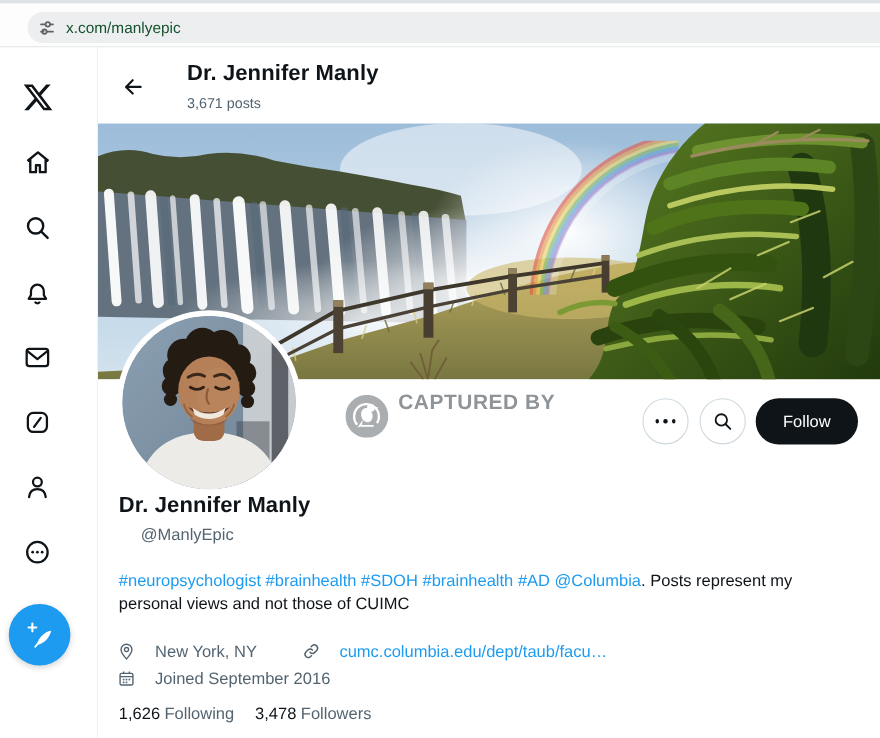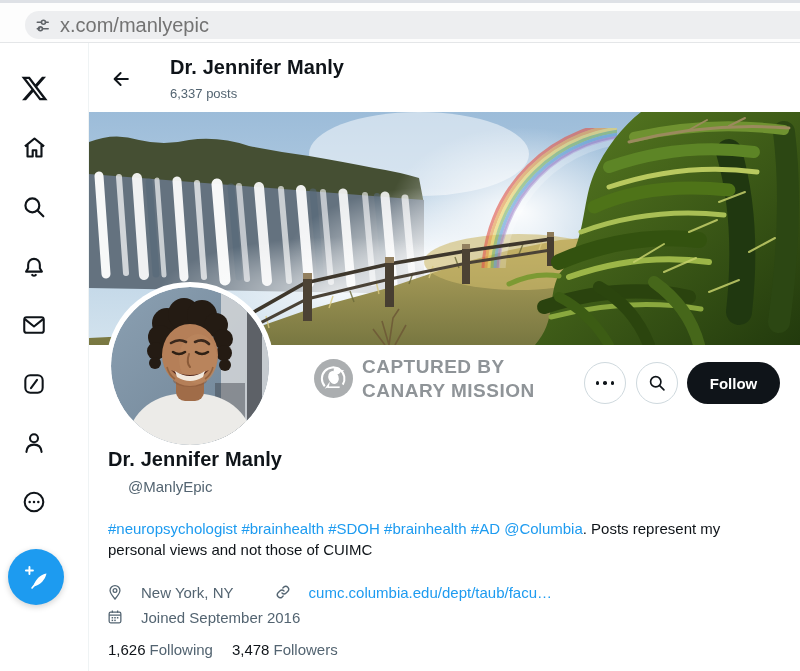--- a/index.html
+++ b/index.html
@@ -4,21 +4,21 @@
 <style>
   html,body{margin:0;padding:0;background:#fff;}
   .stage{position:relative;width:800px;height:671px;background:#fff;overflow:hidden;
          font-family:"Liberation Sans",sans-serif;color:#0f1419;}
   
   .browser-bar{position:absolute;left:0;top:0;width:800px;height:43px;background:#fdfdfd;
                border-top:3px solid #dee1e6;border-bottom:1px solid #e4e6e8;box-sizing:border-box;}
   .address-pill{position:absolute;left:25px;top:8px;width:790px;height:28px;background:#edeef0;
                 border-radius:14px;display:flex;align-items:center;}
   .address-pill .tune{margin-left:9px;display:flex;align-items:center;}
-  .url-text{margin-left:9px;font-size:20px;color:#737373;}
+  .url-text{margin-left:9px;font-size:14px;color:#14532d;}
   
   .sidebar-item{position:absolute;left:20px;width:28px;height:28px;display:flex;
                 align-items:center;justify-content:center;cursor:pointer;}
   .compose-btn{position:absolute;left:8px;top:549px;width:56px;height:56px;border-radius:50%;
                background:var(--accent,#1d9bf0);display:flex;align-items:center;justify-content:center;
                box-shadow:0 2px 6px rgba(0,0,0,.18);cursor:pointer;border:none;}
   .col-border{position:absolute;left:88px;top:43px;width:1px;height:628px;background:#eff3f4;}
   
   .back-btn{position:absolute;left:104px;top:62px;width:34px;height:34px;border-radius:50%;
             display:flex;align-items:center;justify-content:center;background:transparent;border:none;cursor:pointer;}
@@ -32,21 +32,21 @@
   
   .wm-logo{position:absolute;left:314px;top:359px;width:39px;height:39px;}
   .wm-text{position:absolute;left:362px;top:355px;font-size:19px;line-height:24px;font-weight:700;
            color:#8f9498;letter-spacing:.5px;white-space:nowrap;}
   
   .round-btn{position:absolute;top:362px;width:42px;height:42px;border-radius:50%;background:#fff;
              border:1px solid #cfd9de;box-sizing:border-box;display:flex;align-items:center;justify-content:center;cursor:pointer;}
   .btn-more{left:584px;}
   .btn-search{left:636px;}
   .follow-btn{position:absolute;left:687px;top:362px;width:93px;height:42px;border-radius:21px;
-              background:var(--follow-bg,#0f1419);color:#fff;font-size:15px;font-weight:700;border:none;
+              background:var(--follow-bg,#0f1419);color:#fff;font-size:15px;font-weight:400;border:none;
               font-family:"Liberation Sans",sans-serif;cursor:pointer;}
   .dots{display:flex;gap:4px;}
   .dots i{width:3.6px;height:3.6px;border-radius:50%;background:#0f1419;}
   
   .p-name{position:absolute;left:108px;top:448px;font-size:20px;font-weight:700;letter-spacing:.1px;}
   .p-handle{position:absolute;left:108px;top:478px;font-size:15px;color:var(--text-secondary,#536471);margin-left:20px;}
   .bio{position:absolute;left:108px;top:518px;width:640px;font-size:15px;line-height:21px;color:var(--text-primary,#0f1419);}
   .bio-link{color:var(--accent,#1d9bf0);text-decoration:none;cursor:pointer;}
   .meta-row{position:absolute;left:106px;display:flex;align-items:center;font-size:15px;
             color:var(--text-secondary,#536471);gap:13px;}
@@ -153,21 +153,21 @@
     </span>
   </button>
   <div class="col-border"></div>
 
   <button class="back-btn">
     <svg width="22" height="22" viewBox="0 0 24 24" fill="none" stroke="#0f1419" stroke-width="2.1" stroke-linecap="round" stroke-linejoin="round">
         <path d="M19.5 12H5.2M11.6 5.4 5 12l6.6 6.6"></path>
       </svg>
   </button>
   <div class="hdr-title">Dr. Jennifer Manly</div>
-  <div class="hdr-posts">6,337 posts</div>
+  <div class="hdr-posts">3,671 posts</div>
 
   <div class="cover">
     <svg width="711" height="233" viewBox="0 0 711 233" preserveAspectRatio="none">
       <defs>
         <linearGradient id="sky" x1="0" y1="0" x2="0" y2="1">
           <stop offset="0" stop-color="#9cbcd9"></stop>
             <stop offset="1" stop-color="#d3e3ee"></stop>
         </linearGradient>
         <linearGradient id="grass" x1="0" y1="0" x2="0" y2="1">
           <stop offset="0" stop-color="#c0ae64"></stop>
@@ -288,21 +288,20 @@
       <path d="M10.5 26.5 A11 11 0 1 1 28 25" fill="none" stroke="#fff" stroke-width="2"></path>
       <ellipse cx="19" cy="18" rx="5" ry="6.4" fill="#fff" transform="rotate(-18 19 18)"></ellipse>
       <circle cx="22.5" cy="11.5" r="3.4" fill="#fff"></circle>
       <path d="M25.5 10.5 l4 .8 -3.4 1.8 Z" fill="#fff"></path>
       <path d="M15.5 22 l-5 7 4 -1.6 Z" fill="#fff"></path>
       <path d="M13 27.5 h12" stroke="#fff" stroke-width="1.6"></path>
     </svg>
   </div>
   <div class="wm-text">
     <div>CAPTURED BY</div>
-    <div>CANARY MISSION</div>
   </div>
 
   <div class="round-btn btn-more">
     <span class="dots">
         <i></i>
         <i></i>
         <i></i>
       </span>
   </div>
   <div class="round-btn btn-search">

